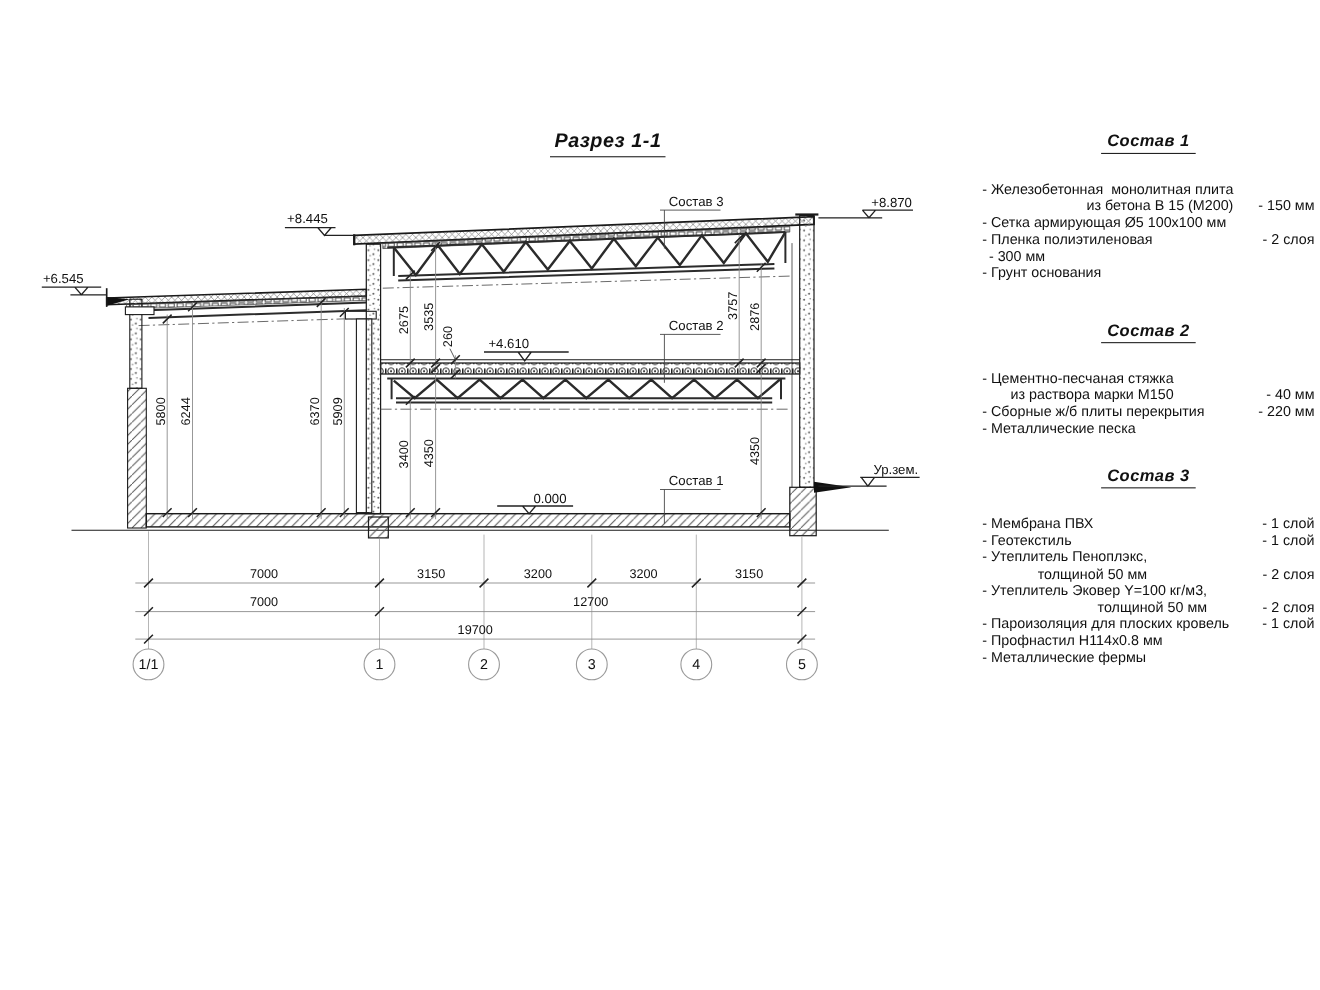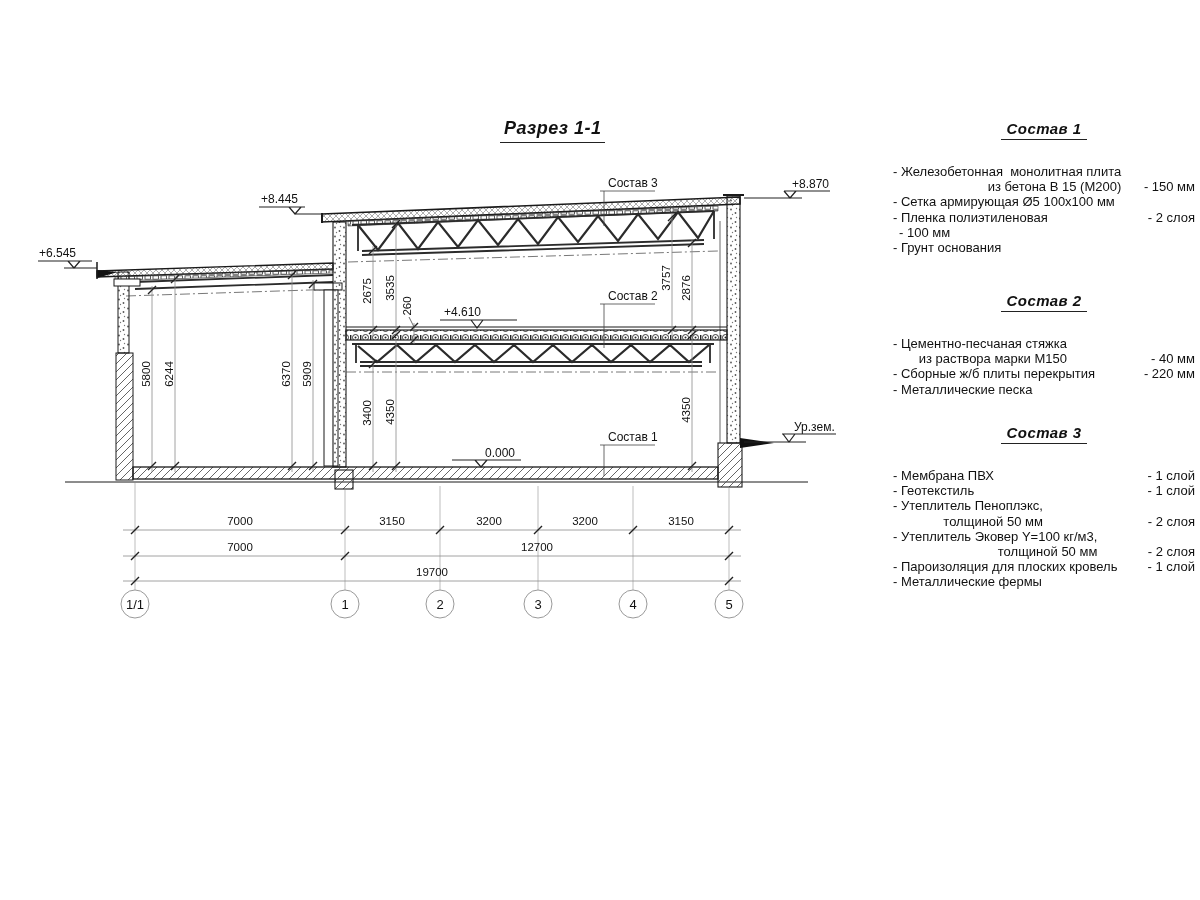--- a/index.html
+++ b/index.html
@@ -261,21 +261,21 @@
     </div>
     <div class="comp-item">
       <span class="t">- Сетка армирующая Ø5 100х100 мм</span>
       <span class="v"></span>
     </div>
     <div class="comp-item">
       <span class="t">- Пленка полиэтиленовая</span>
       <span class="v">-  2 слоя</span>
     </div>
     <div class="comp-item">
-      <span class="v">- 100 мм</span>
+      <span class="v">- 300 мм</span>
     </div>
     <div class="comp-item">
       <span class="t">- Грунт основания</span>
       <span class="v"></span>
     </div>
   </div>
 
   <div class="comp" style="left:893px;top:292px;">
     <div class="comp-title"><span>Состав 2</span></div>
     <div class="comp-item">
@@ -311,18 +311,22 @@
     <div class="comp-item">
       <span class="t">- Утеплитель Эковер Y=100 кг/м3,
   толщиной 50 мм</span>
       <span class="v">- 2 слоя</span>
     </div>
     <div class="comp-item">
       <span class="t">- Пароизоляция для плоских кровель</span>
       <span class="v">- 1 слой</span>
     </div>
     <div class="comp-item">
+      <span class="t">- Профнастил Н114х0.8 мм</span>
+      <span class="v"></span>
+    </div>
+    <div class="comp-item">
       <span class="t">- Металлические фермы</span>
       <span class="v"></span>
     </div>
   </div>
 
 </div>
 
 </body></html>

